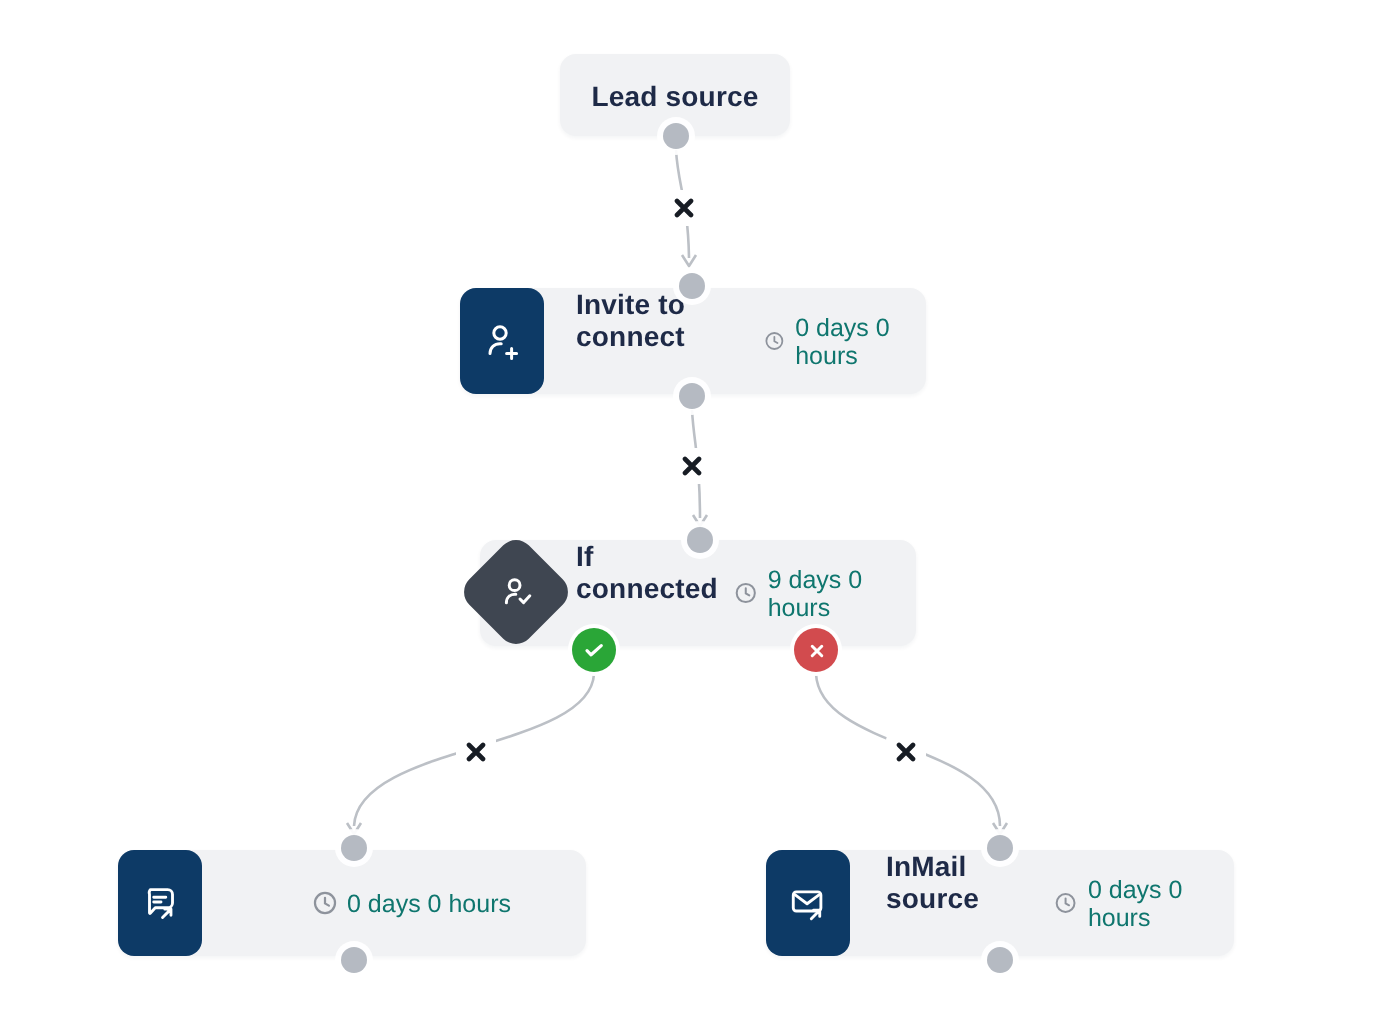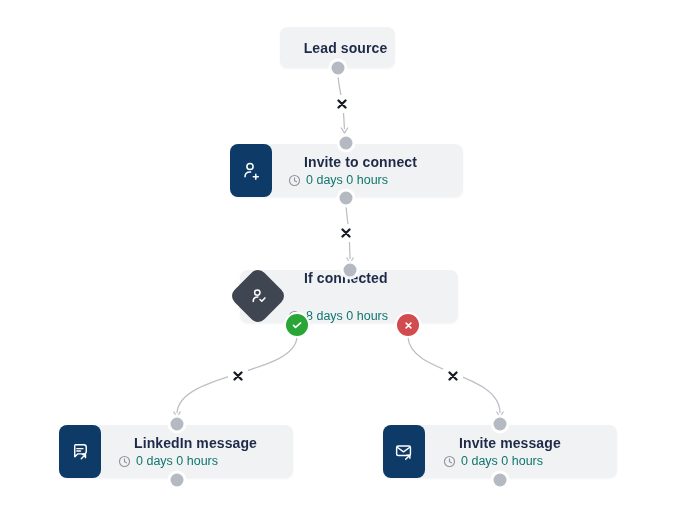--- a/index.html
+++ b/index.html
@@ -7,22 +7,22 @@
           font-family:"Liberation Sans","DejaVu Sans",sans-serif;}
   .edges{position:absolute;left:0;top:0;z-index:1;}
   .edge{stroke:#bcc0c6;stroke-width:1.3;fill:none;}
   .node{position:absolute;background:#f1f2f4;border-radius:8px;z-index:2;
         box-shadow:0 1px 2px rgba(20,30,55,.05);}
   .node-center{display:flex;align-items:center;justify-content:center;}
   .icon-tile{position:absolute;left:0;top:0;bottom:0;width:42px;background:#0d3a66;
              border-radius:8px;display:flex;align-items:center;justify-content:center;}
   .icon-tile svg,.diamond svg{stroke:#fff;fill:none;stroke-width:1.5;
              stroke-linecap:round;stroke-linejoin:round;}
-  .node-text{height:100%;display:flex;flex-direction:column;justify-content:center;gap:3px;}
-  .node-title{font-size:14px;font-weight:700;color:#1e2a47;letter-spacing:.1px;margin-left:16px;}
+  .node-text{height:100%;display:flex;flex-direction:row;justify-content:center;gap:3px;}
+  .node-title{font-size:14px;font-weight:700;color:#1e2a47;letter-spacing:.1px;}
   .node-delay{display:flex;align-items:center;gap:5px;font-size:12.5px;color:#0f766e;}
   .node-delay svg{stroke:#8e939c;fill:none;stroke-width:1.2;stroke-linecap:round;}
   .diamond{position:absolute;width:42px;height:42px;background:#3f4651;border-radius:9px;
            transform:rotate(45deg);display:flex;align-items:center;justify-content:center;z-index:3;}
   .diamond .inner{transform:rotate(-45deg);display:flex;}
   .port{position:absolute;width:13px;height:13px;border-radius:50%;background:#b5bac2;
         box-shadow:0 0 0 3px rgba(255,255,255,.92);z-index:4;transform:translate(-50%,-50%);}
   .branch{position:absolute;width:22px;height:22px;border-radius:50%;z-index:5;
           display:flex;align-items:center;justify-content:center;transform:translate(-50%,-50%);
           box-shadow:0 0 0 2px #fff;}
@@ -74,21 +74,21 @@
   </div>
 
   <div class="node" style="left:240px;top:270px;width:218px;height:53px;">
     <div class="node-text" style="padding-left:48px;justify-content:space-between;">
       <div class="node-title">If connected</div>
       <div class="node-delay">
         <svg width="13" height="13" viewBox="0 0 14 14">
           <circle cx="7" cy="7" r="5.4"></circle>
             <path d="M7 4.2V7.2L9.1 8.4"></path>
         </svg>
-        <span>8 days 0 hours</span>
+        <span>9 days 0 hours</span>
       </div>
     </div>
   </div>
   <div class="diamond" style="left:237px;top:275px;">
     <span class="inner">
       <svg width="20" height="20" viewBox="0 0 20 20">
         <circle cx="9.3" cy="6.6" r="2.7"></circle>
         <path d="M5.2 15.4c0-2.7 1.9-4.3 4.3-4.3h.4"></path>
         <path d="M12 13.5l1.8 1.8 3.1-3.4"></path>
       </svg>
@@ -97,41 +97,40 @@
 
   <div class="node" style="left:59px;top:425px;width:234px;height:53px;">
     <div class="icon-tile">
       <svg width="23" height="23" viewBox="0 0 24 24">
         <path d="M6.5 5h9a2.5 2.5 0 0 1 2.5 2.5v4.5a2.5 2.5 0 0 1-2.5 2.5H9l-2.6 2.8c-.25.27-.4.1-.4-.2V7.5A2.5 2.5 0 0 1 6.5 5Z"></path>
         <path d="M8.2 9h6.3M8.2 11.5h3.8"></path>
         <path d="M12.8 19.6 17.2 15.2M14 15.2h3.2v3.2"></path>
       </svg>
     </div>
     <div class="node-text" style="padding-left:59px;">
-      <div class="node-title">LinkedIn message</div>
       <div class="node-delay">
         <svg width="13" height="13" viewBox="0 0 14 14">
           <circle cx="7" cy="7" r="5.4"></circle>
             <path d="M7 4.2V7.2L9.1 8.4"></path>
         </svg>
         <span>0 days 0 hours</span>
       </div>
     </div>
   </div>
 
   <div class="node" style="left:383px;top:425px;width:234px;height:53px;">
     <div class="icon-tile">
       <svg width="23" height="23" viewBox="0 0 24 24">
         <rect x="3.8" y="6.2" width="14.4" height="10" rx="1.6"></rect>
         <path d="M4.8 7.8 11 12.4l6.2-4.6"></path>
         <path d="M13.2 20.2 17.6 15.8M14.4 15.8h3.2v3.2"></path>
       </svg>
     </div>
     <div class="node-text" style="padding-left:60px;">
-      <div class="node-title">Invite message</div>
+      <div class="node-title">InMail source</div>
       <div class="node-delay">
         <svg width="13" height="13" viewBox="0 0 14 14">
           <circle cx="7" cy="7" r="5.4"></circle>
             <path d="M7 4.2V7.2L9.1 8.4"></path>
         </svg>
         <span>0 days 0 hours</span>
       </div>
     </div>
   </div>
 

